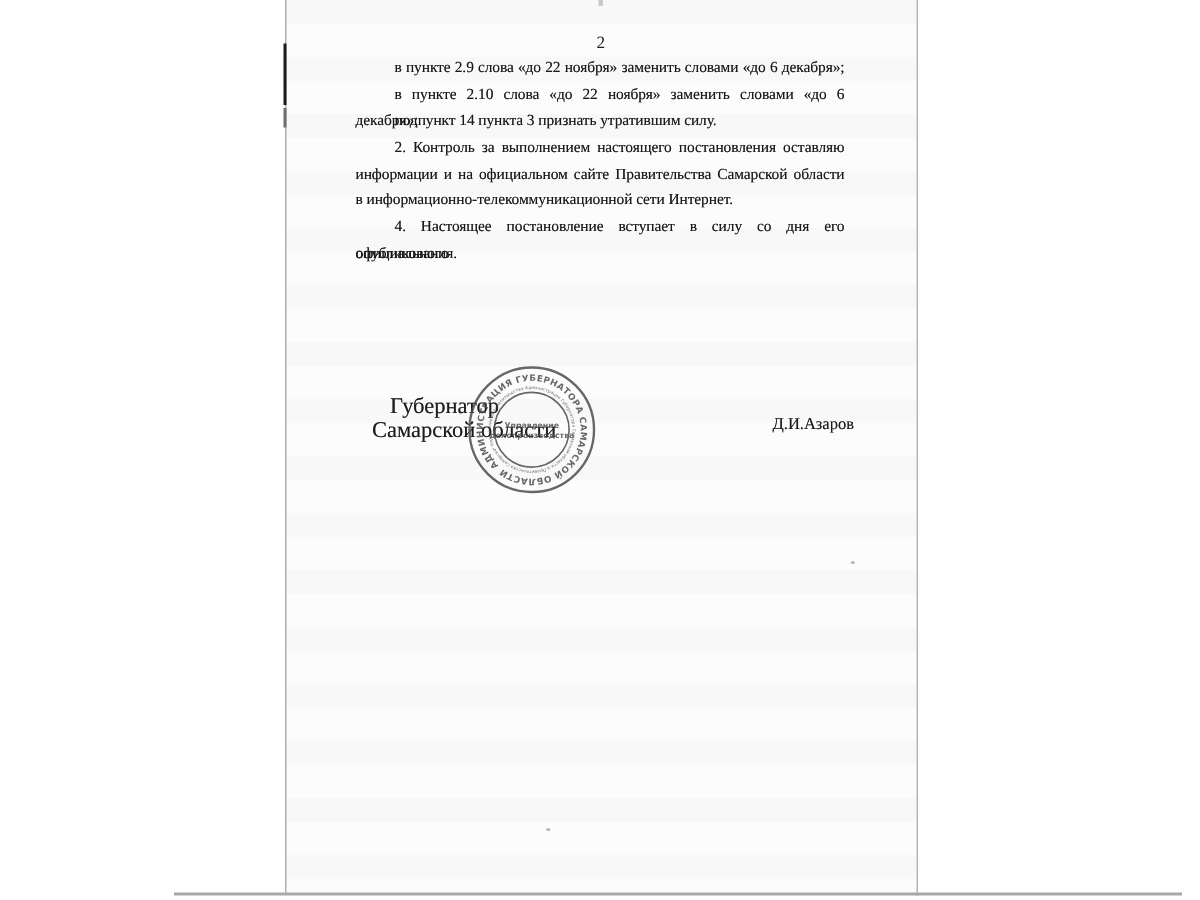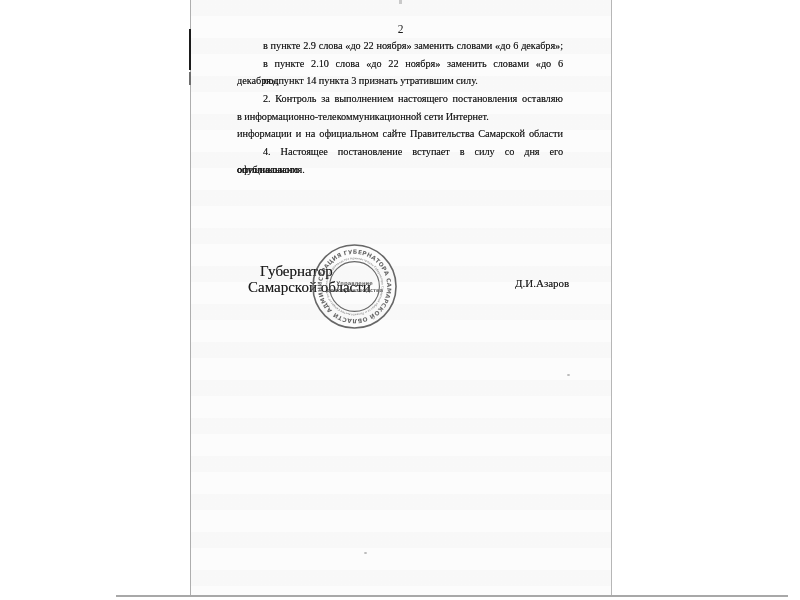--- a/index.html
+++ b/index.html
@@ -100,22 +100,22 @@
 
   <div id="page">
 
     <div id="page-number">2</div>
 
     <div id="doc-body">
       <div class="line indent justify">в пункте 2.9 слова «до 22 ноября» заменить словами «до 6 декабря»;</div>
       <div class="line indent justify">в пункте 2.10 слова «до 22 ноября» заменить словами «до 6 декабря»;</div>
       <div class="line indent plain">подпункт 14 пункта 3 признать утратившим силу.</div>
       <div class="line indent justify">2. Контроль за выполнением настоящего постановления оставляю</div>
+      <div class="line justify">информации и на официальном сайте Правительства Самарской области</div>
       <div class="line plain">в информационно-телекоммуникационной сети Интернет.</div>
-      <div class="line justify">информации и на официальном сайте Правительства Самарской области</div>
       <div class="line indent justify">4. Настоящее постановление вступает в силу со дня его официального</div>
       <div class="line plain">опубликования.</div>
     </div>
 
     <div id="gov-title">
       <div class="t1">Губернатор</div>
       <div class="t2">Самарской области</div>
     </div>
 
     <div id="signatory-name">Д.И.Азаров</div>

